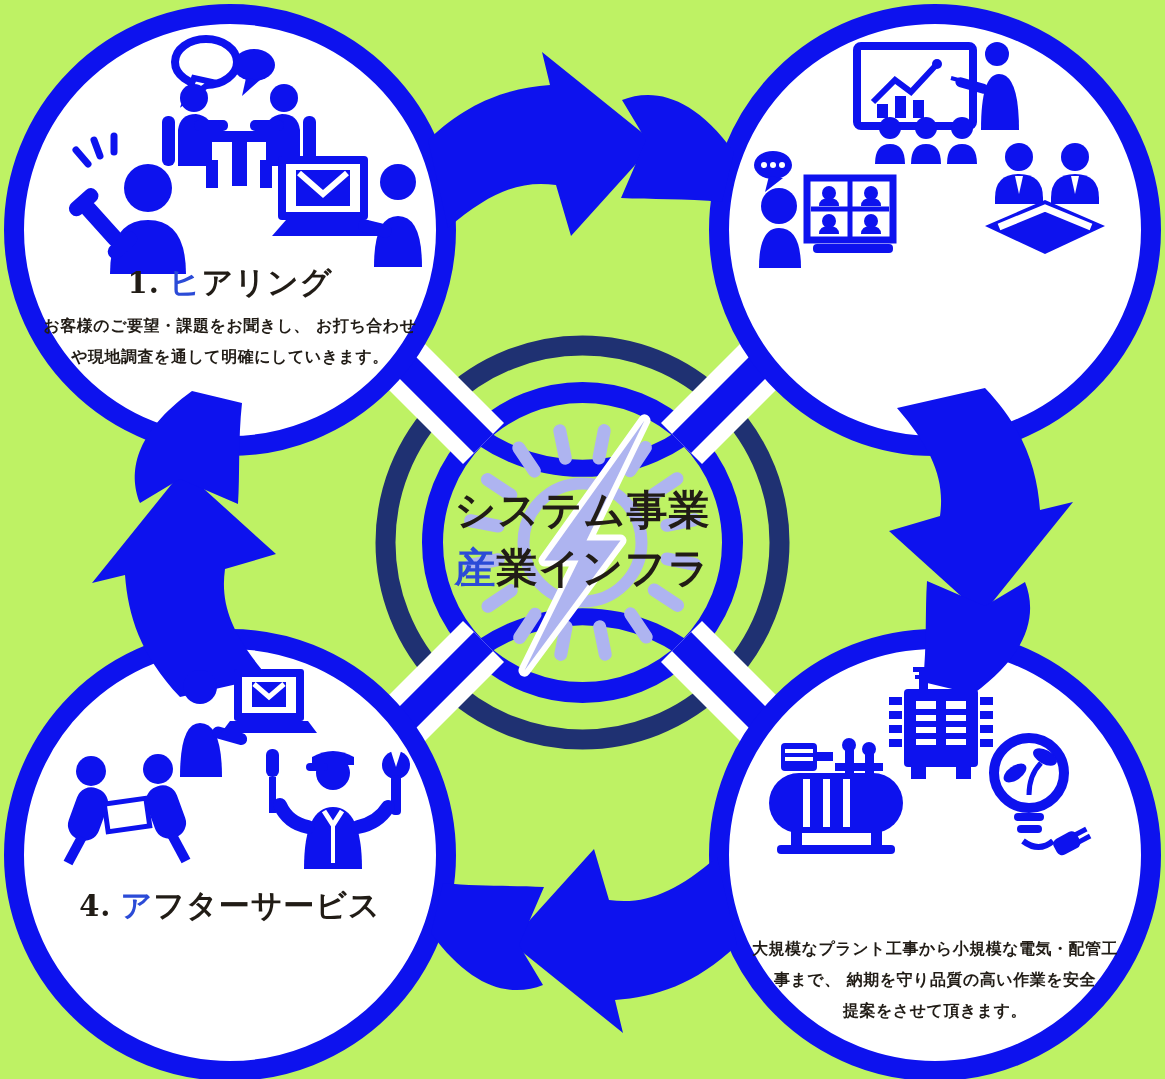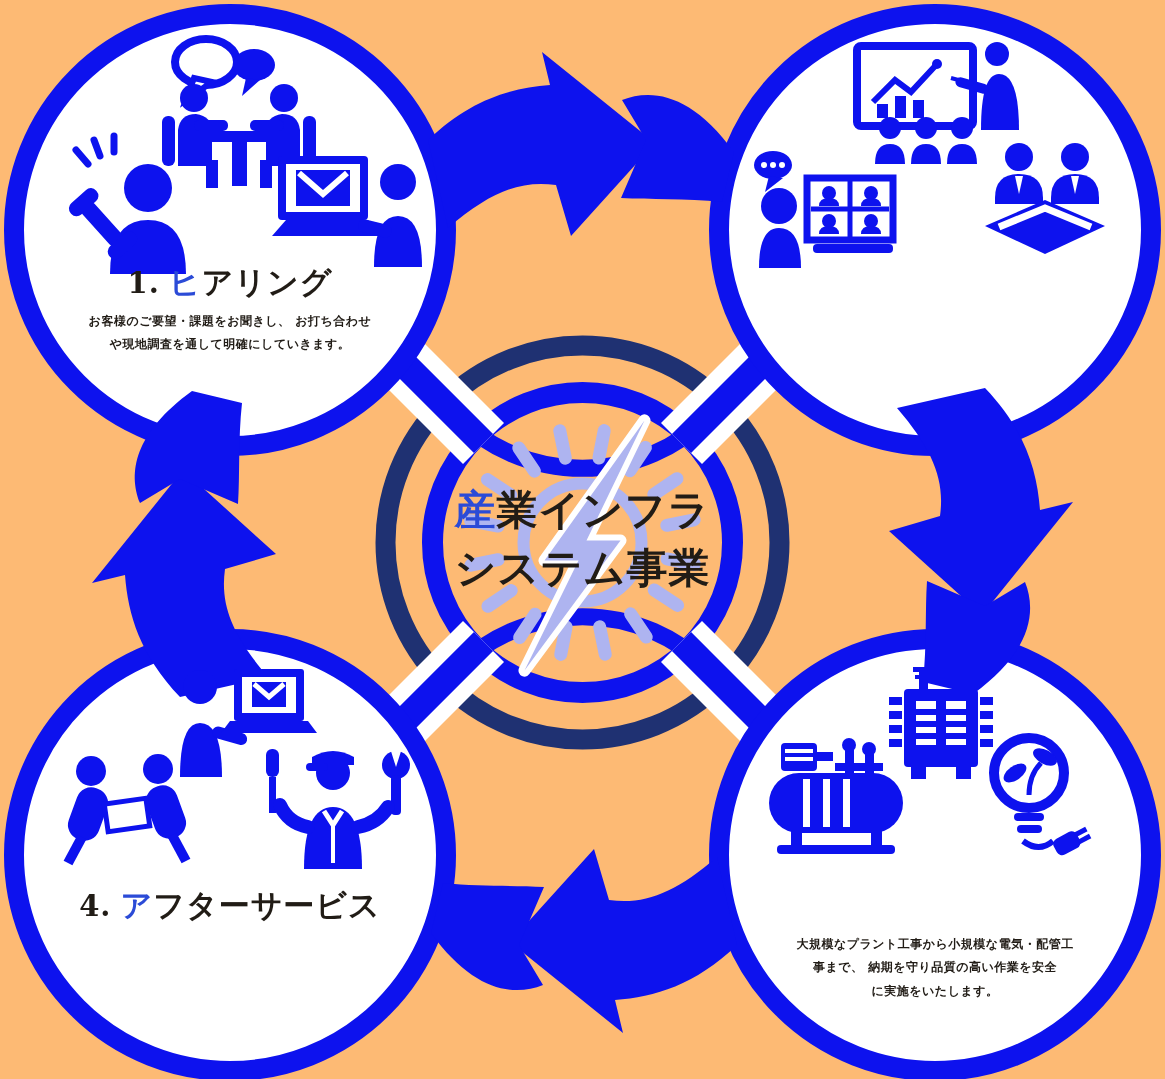--- a/index.html
+++ b/index.html
@@ -5,39 +5,39 @@
   :root{
     --blue:#0d12ee;
     --navy:#1f3172;
     --peri:#aeb4f0;
     --accent:#2b4bd7;
     --ink:#211c16;
   }
   html,body{margin:0;padding:0;background:#fff;}
   .stage{
     position:relative;width:1165px;height:1079px;overflow:hidden;
-    font-family:"DejaVu Serif","Liberation Serif",serif;background:#fdba74;
+    font-family:"DejaVu Serif","Liberation Serif",serif;background:#bef264;
   }
   .backdrop{position:absolute;left:0;top:0;}
   .circle-content{position:absolute;width:432px;height:432px;}
   .c1{left:14px;top:14px;}
   .c2{left:719px;top:14px;}
   .c3{left:719px;top:639px;}
   .c4{left:14px;top:639px;text-decoration:underline;}
   .icon{position:absolute;}
   .step-title{
     position:absolute;left:0;right:0;text-align:center;
     font-weight:bold;color:var(--ink);font-size:31px;letter-spacing:1px;
     white-space:nowrap;
   }
   .step-title .num{font-size:29px;margin-right:9px;}
   .step-title .accent{color:var(--accent);}
   .step-body{
     position:absolute;left:18px;right:18px;text-align:center;
-    font-weight:bold;color:var(--ink);font-size:12px;line-height:1.95;
+    font-weight:bold;color:var(--ink);font-size:16px;line-height:1.95;
     white-space:pre-line;letter-spacing:0.5px;
   }
   .center-label{
     position:absolute;left:412px;top:481px;width:341px;text-align:center;
     font-weight:bold;color:var(--ink);font-size:41px;line-height:1.42;
     letter-spacing:1px;
   }
   .center-label .accent{color:var(--accent);}
   .ic-fill{fill:var(--blue);}
   .ic-stroke{stroke:var(--blue);fill:none;}
@@ -283,21 +283,21 @@
       <path d="M46,112 Q62,124 76,112" class="ic-stroke" stroke-width="6"></path>
       <g transform="rotate(-28 92 112)">
         <rect x="76" y="104" width="26" height="18" rx="6" class="ic-fill"></rect>
         <rect x="100" y="107" width="13" height="5" class="ic-fill"></rect>
         <rect x="100" y="115" width="13" height="5" class="ic-fill"></rect>
       </g>
     </svg>
 
     <div class="step-body" style="top:294px">大規模なプラント工事から小規模な電気・配管工
 事まで、 納期を守り品質の高い作業を安全
-に実施をいたします。</div>
+提案をさせて頂きます。</div>
   </div>
 
   <div class="circle-content c4">
     <svg class="icon" style="left:158px;top:26px" width="145" height="112" viewBox="0 0 145 112">
       <circle cx="28" cy="22" r="17" class="ic-fill"></circle>
       <path d="M8,112 Q8,58 28,58 Q50,58 50,112 Z" class="ic-fill"></path>
       <rect x="42" y="60" width="36" height="12" rx="6" transform="rotate(16 42 60)" class="ic-fill"></rect>
       <rect x="62" y="4" width="70" height="52" rx="3" class="ic-fill"></rect>
       <rect x="70" y="12" width="54" height="36" class="ic-white"></rect>
       <rect x="80" y="17" width="34" height="25" class="ic-fill"></rect>
@@ -330,17 +330,17 @@
       <path d="M58,84 Q38,80 30,62" class="ic-stroke" stroke-width="14" stroke-linecap="round"></path>
       <path d="M108,84 Q128,80 138,64" class="ic-stroke" stroke-width="14" stroke-linecap="round"></path>
     </svg>
 
     <div class="step-title" style="top:246px">
       <span class="num">4.</span><span class="accent">ア</span><span>フターサービス</span>
     </div>
   </div>
 
   <div class="center-label">
+    <div>システム事業</div>
     <div><span class="accent">産</span><span>業インフラ</span></div>
-    <div>システム事業</div>
   </div>
 
 </div>
 
 </body></html>

